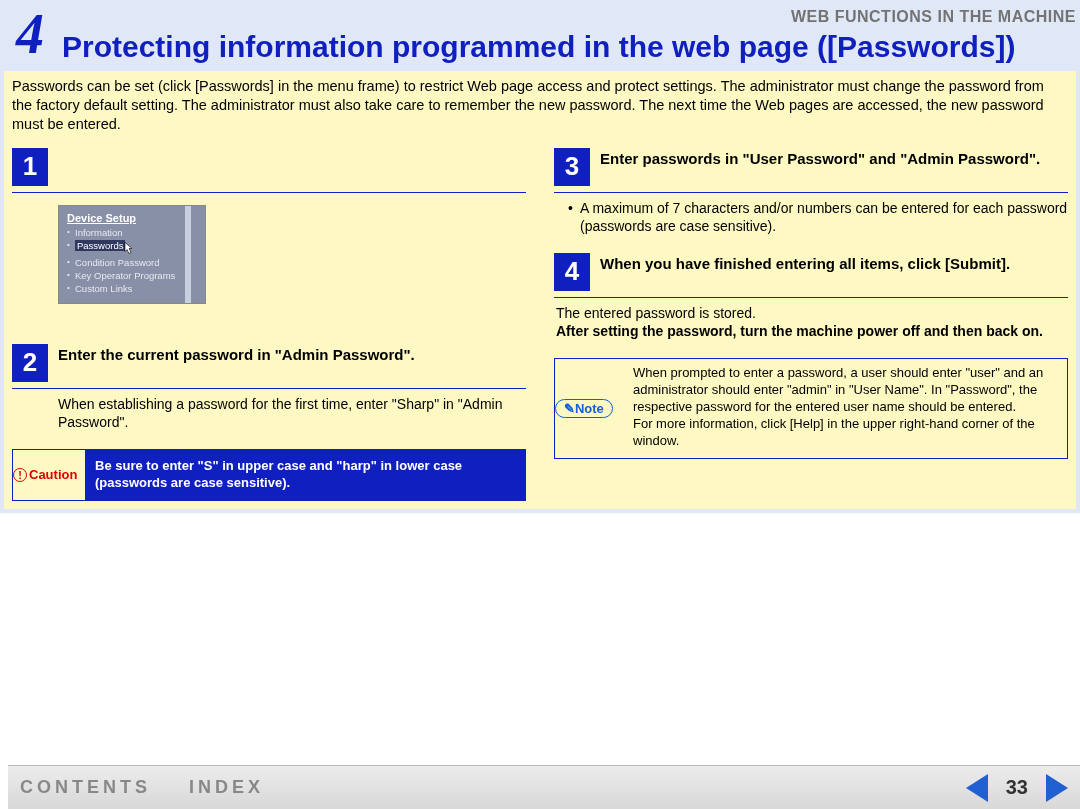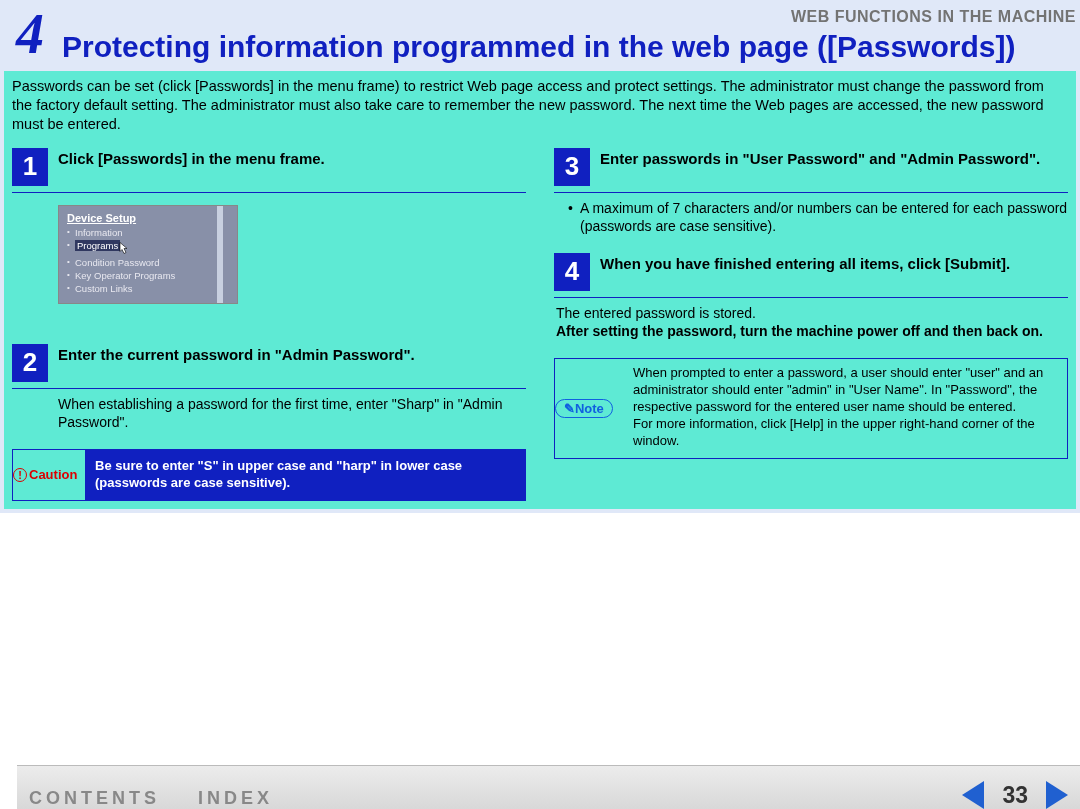--- a/index.html
+++ b/index.html
@@ -3,21 +3,21 @@
 <meta charset="utf-8">
 <style>
   * { box-sizing: border-box; margin: 0; padding: 0; }
   body { font-family: Arial, Helvetica, sans-serif; width: 1080px; height: 809px; background: #fff; position: relative; }
   .page-wrap { background: #e0e8f8; padding: 4px; }
   .header-area { display: flex; align-items: flex-start; gap: 12px; padding: 2px 0 8px 0; }
   .chapter-num { font-family: "Times New Roman", serif; font-style: italic; font-size: 56px; font-weight: bold; color: #1020c0; line-height: 1; padding: 0 6px 0 12px; }
   .header-texts { flex: 1; padding-top: 2px; }
   .section-label { font-size: 16px; font-weight: bold; letter-spacing: 0.5px; color: #737373; text-align: right; }
   .page-title { font-size: 30px; font-weight: bold; color: #1020c0; line-height: 1.1; margin-top: 4px; }
-  .main-box { background: #5eead4; padding: 6px 8px 8px 8px; }
+  .main-box { background: #fef9c3; padding: 6px 8px 8px 8px; }
   .intro { font-size: 14.5px; line-height: 1.3; margin-bottom: 14px; }
   .columns { display: flex; gap: 28px; }
   .col { flex: 1; }
   .step { margin-bottom: 18px; }
   .step-head { display: flex; align-items: flex-start; border-bottom: 1.5px solid #1020c0; padding-bottom: 6px; margin-bottom: 6px; gap: 10px; }
   .step-num { background: #1020c0; color: #fff; font-weight: bold; font-size: 26px; width: 36px; height: 38px; display: flex; align-items: center; justify-content: center; flex-shrink: 0; }
   .step-title { font-size: 15px; font-weight: bold; line-height: 1.25; padding-top: 2px; }
   .step-body { font-size: 14px; line-height: 1.3; padding-left: 46px; }
   .step-body-flush { font-size: 14px; line-height: 1.3; padding-left: 2px; }
   .bold-tail { font-weight: bold; }
@@ -25,30 +25,30 @@
   .callout-label { width: 72px; display: flex; align-items: center; flex-shrink: 0; }
   .caution-label { color: #d00; font-size: 13px; font-weight: bold; }
   .caution-circle { display: inline-block; width: 14px; height: 14px; border: 1.5px solid #d00; border-radius: 50%; color: #d00; font-size: 11px; line-height: 12px; text-align: center; margin-right: 2px; font-weight: bold; }
   .note-label { color: #1060e0; font-size: 13px; font-weight: bold; border: 1.5px solid #1060e0; border-radius: 14px; padding: 1px 8px; }
   .note-pencil { font-weight: bold; }
   .callout-body { background: #1020c0; color: #fff; font-size: 13px; font-weight: bold; padding: 8px 10px; flex: 1; line-height: 1.3; }
   .callout-body-plain { font-size: 13px; padding: 6px 8px 8px 6px; flex: 1; line-height: 1.3; }
   .bullets { padding-left: 18px; font-size: 14px; line-height: 1.3; }
   .bullets li { margin-bottom: 6px; list-style: none; position: relative; padding-left: 8px; }
   .bullets li::before { content: "•"; position: absolute; left: -4px; }
-  .device-setup-img { background: #8890a8; margin: 12px 0 0 46px; border: 1px solid #888; width: 180px; padding: 6px 8px 8px 8px; position: relative; }
+  .device-setup-img { background: #8890a8; margin: 12px 0 0 46px; border: 1px solid #888; width: 148px; padding: 6px 8px 8px 8px; position: relative; }
   .ds-title { color: #fff; font-size: 11px; text-decoration: underline; font-weight: bold; margin-bottom: 2px; }
   .ds-item { color: #e8e8f0; font-size: 9.5px; padding: 1px 0 1px 8px; position: relative; }
   .ds-item::before { content: "•"; position: absolute; left: 0; color: #e8e8f0; font-size: 8px; }
   .ds-highlight { background: #303860; color: #fff; display: inline-block; padding: 0 2px; }
   .ds-divider { position: absolute; right: 14px; top: 0; bottom: 0; width: 6px; background: #c8d0e0; }
-  .footer { position: absolute; bottom: 0; left: 17px; right: 0; height: 44px; background: linear-gradient(#ececec,#d8d8d8); display: flex; align-items: flex-end; padding: 0 12px; border-top: 1px solid #bbb; }
+  .footer { position: absolute; bottom: 0; left: 8px; right: 0; height: 44px; background: linear-gradient(#ececec,#d8d8d8); display: flex; align-items: center; padding: 0 12px; border-top: 1px solid #bbb; }
   .foot-link { font-size: 18px; font-weight: bold; color: #888; letter-spacing: 4px; margin-right: 38px; cursor: pointer; }
   .foot-right { margin-left: auto; display: flex; align-items: center; gap: 18px; }
-  .page-number { font-size: 23px; font-weight: bold; color: #333; }
+  .page-number { font-size: 20px; font-weight: bold; color: #333; }
   .nav-tri { width: 0; height: 0; border-top: 14px solid transparent; border-bottom: 14px solid transparent; cursor: pointer; }
   .tri-left { border-right: 22px solid #2060d0; }
   .tri-right { border-left: 22px solid #2060d0; }
 </style>
 </head>
 <body>
 
 <div class="page-wrap">
   <div class="header-area">
     <div class="chapter-num">4</div>
@@ -63,27 +63,26 @@
       <span>Passwords can be set (click [Passwords] in the menu frame) to restrict Web page access and protect settings. The administrator must change the password from the factory default setting. The administrator must also take care to remember the new password. The next time the Web pages are accessed, the new password must be entered.</span><br>
     </div>
 
     <div class="columns">
 
       <div class="col">
 
         <div class="step">
           <div class="step-head">
             <div class="step-num">1</div>
-            <div class="step-title">Click [Passwords] in the menu frame.</div>
           </div>
           <div class="device-setup-img">
             <div class="ds-divider"></div>
             <div class="ds-title">Device Setup</div>
             <div class="ds-item">Information</div>
-            <div class="ds-item"><span class="ds-highlight">Programs</span><svg width="12" height="13" viewBox="0 0 12 12" style="vertical-align:-6px;margin-left:-2px">
+            <div class="ds-item"><span class="ds-highlight">Passwords</span><svg width="12" height="13" viewBox="0 0 12 12" style="vertical-align:-6px;margin-left:-2px">
                   <path d="M2 0 L2 9 L4 7 L6 11 L8 10 L6 6 L9 6 Z" fill="#fff" stroke="#000" stroke-width="0.6"></path>
                 </svg></div>
             <div class="ds-item">Condition Password</div>
             <div class="ds-item">Key Operator Programs</div>
             <div class="ds-item">Custom Links</div>
           </div>
         </div>
 
         <div class="step" style="margin-top:40px">
           <div class="step-head">

